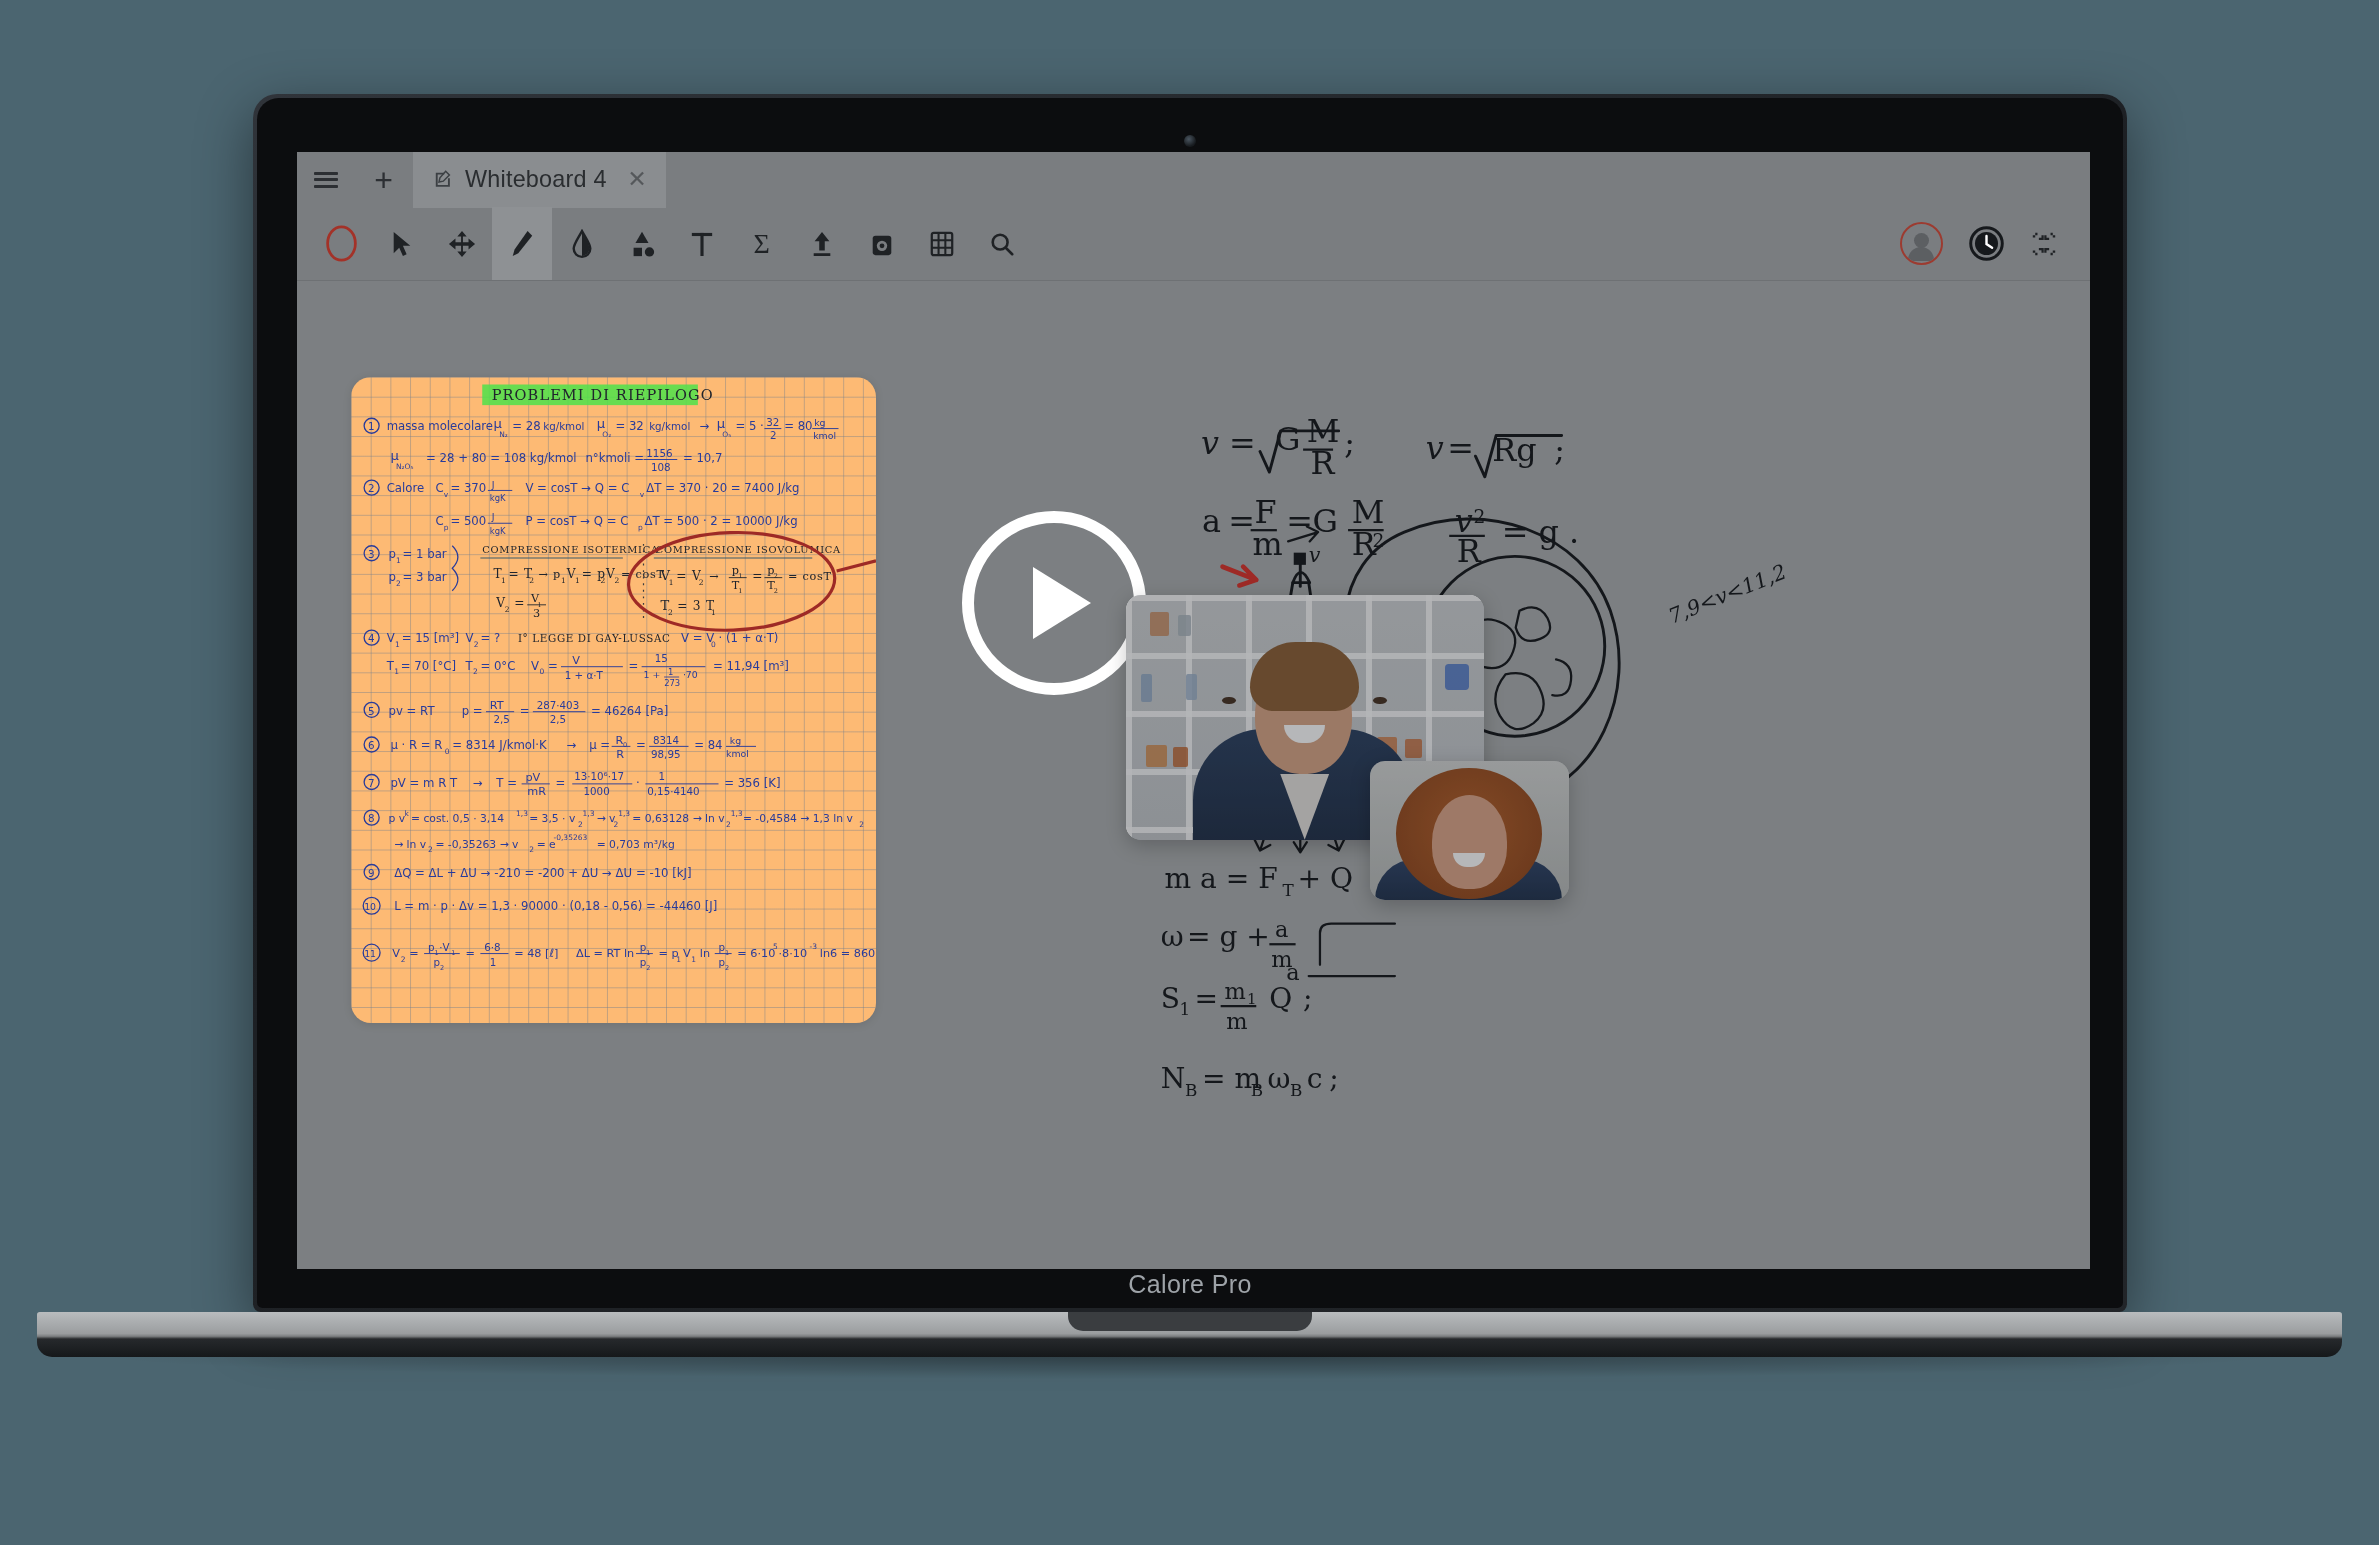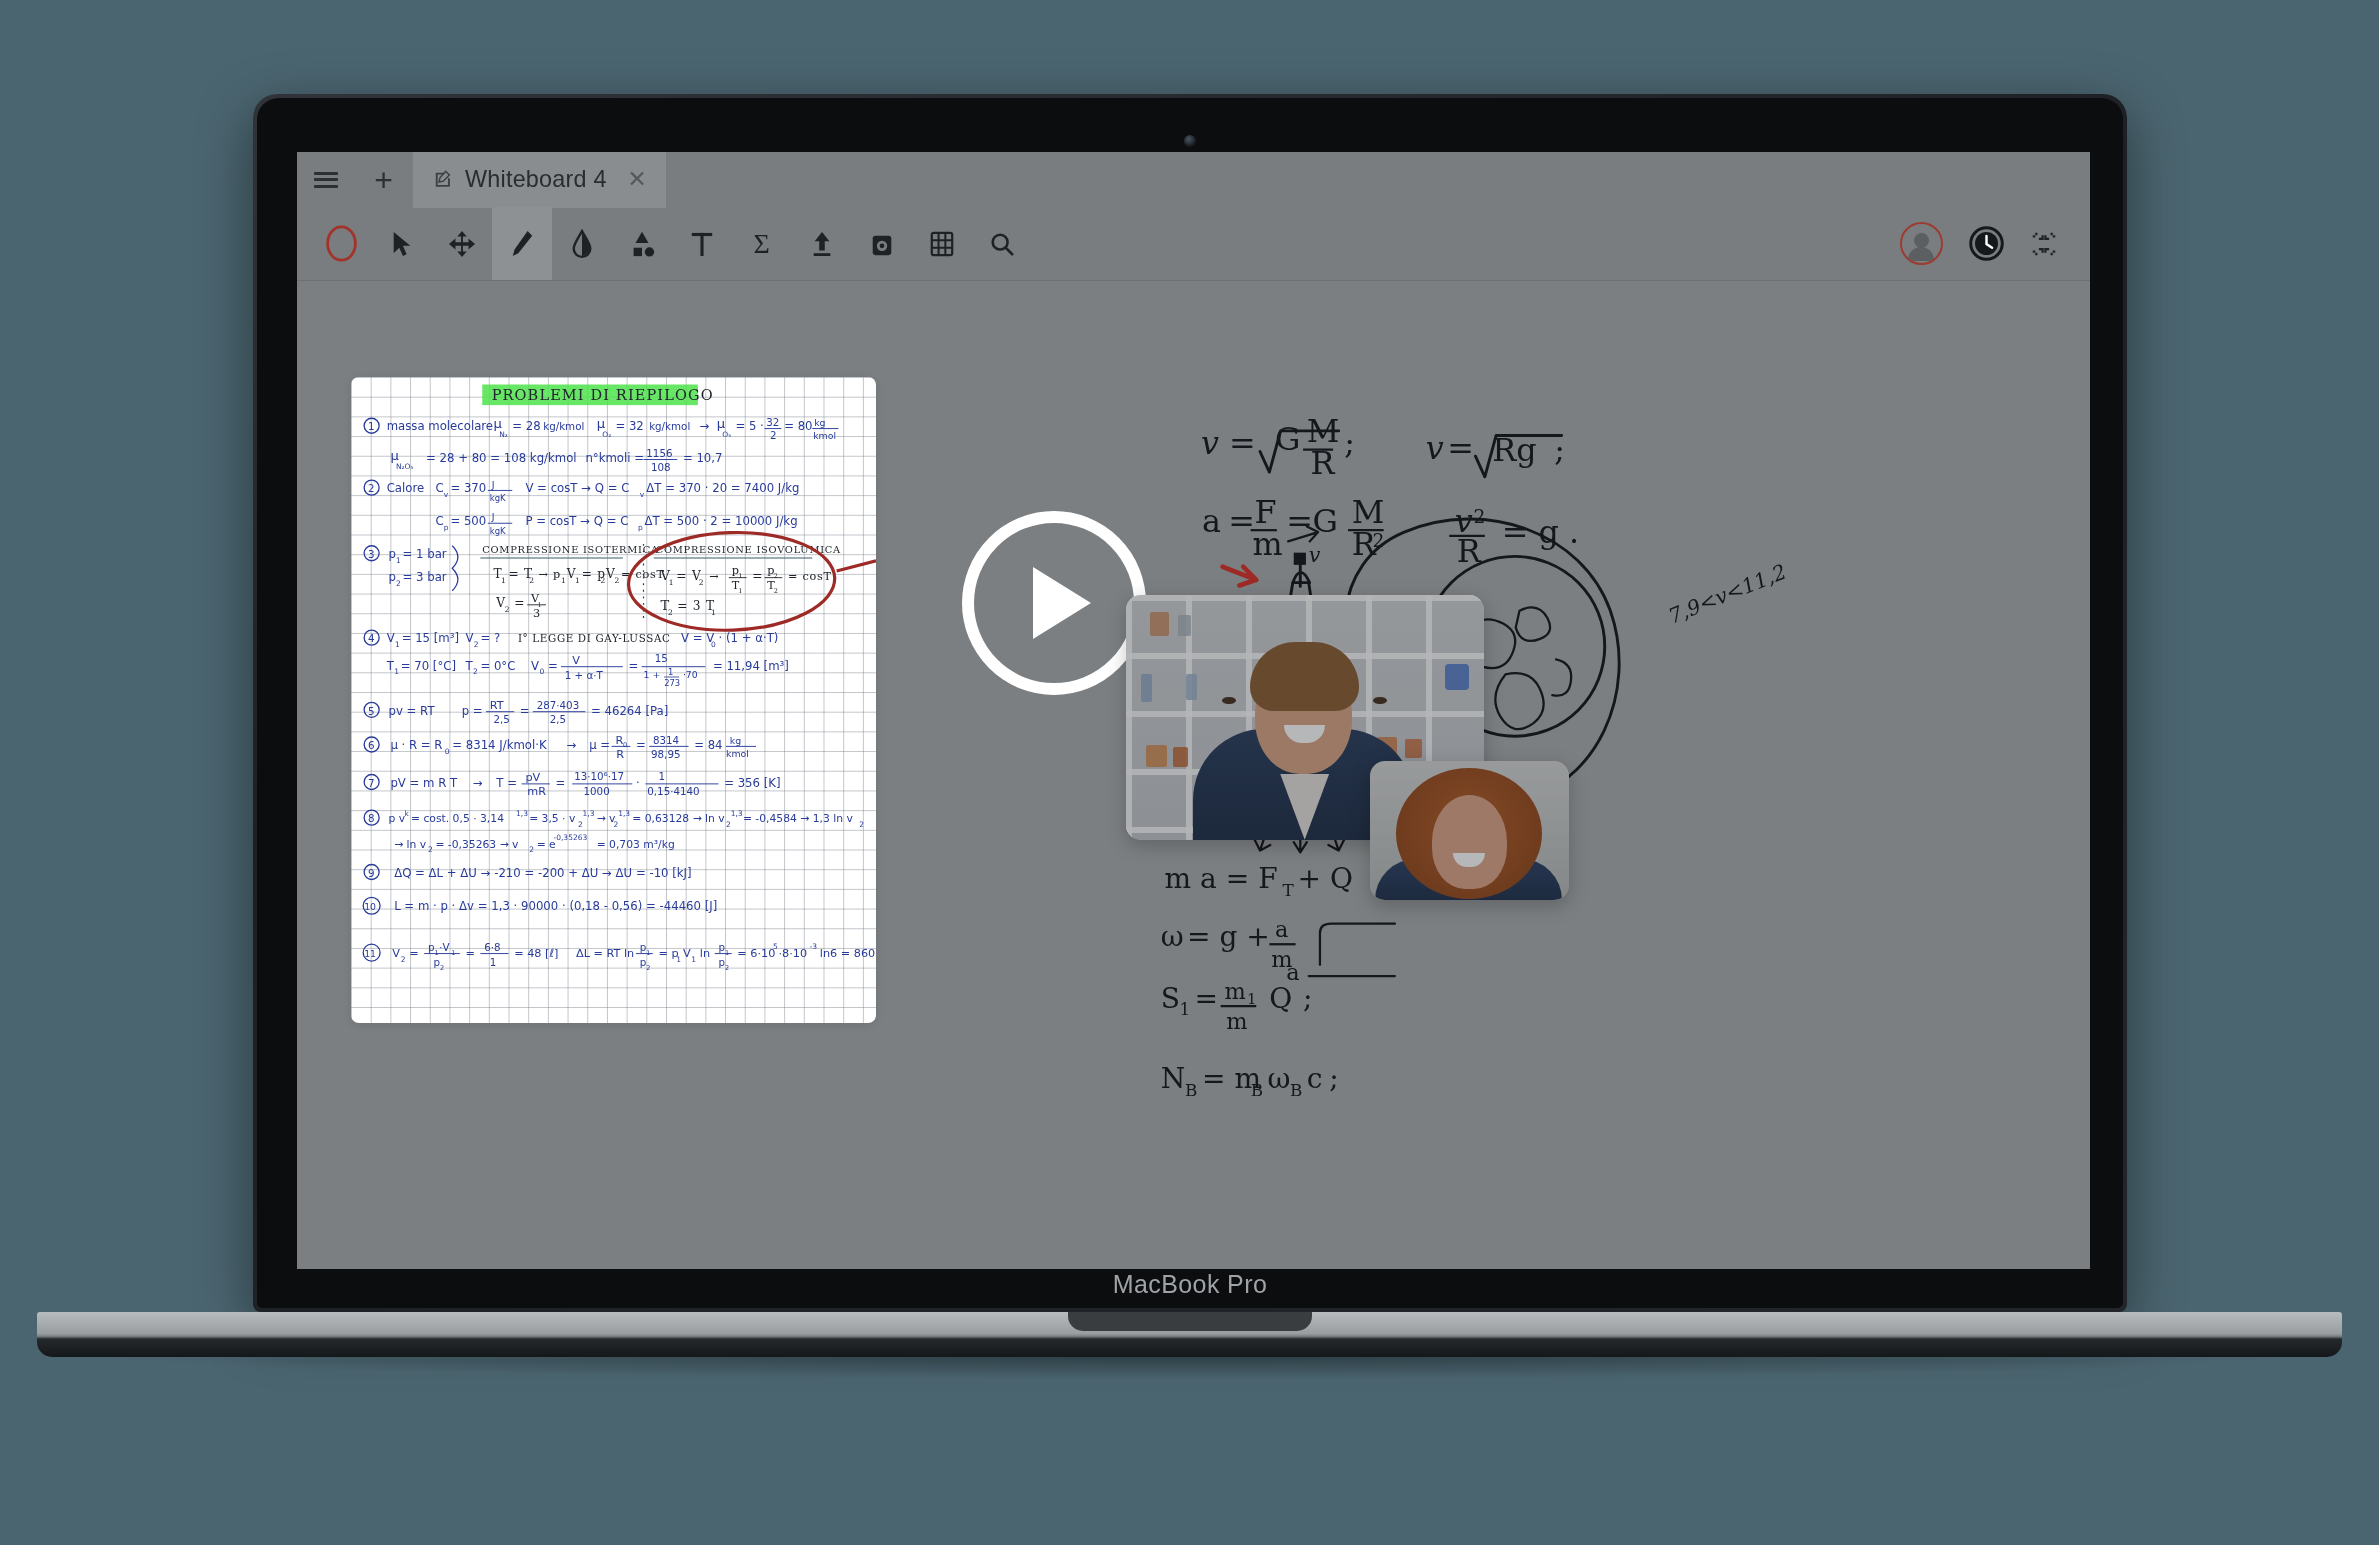--- a/index.html
+++ b/index.html
@@ -139,22 +139,22 @@
     top: 129px; left: 0; right: 0; bottom: 0;
     background: #7c7f82;
     overflow: hidden;
   }
 
   
   #notes-panel {
     position: absolute;
     left: 54px; top: 96px;
     width: 525px; height: 646px;
-    background: #ffffff;
-    border-radius: 8px;
+    background: #fdba74;
+    border-radius: 20px;
     overflow: hidden;
     box-shadow: 0 1.9px 8.4px rgba(0,0,0,0.10);
   }
   #notes-grid {
     position: absolute; inset: 0;
     background-image:
       linear-gradient(to right, rgba(120,128,138,.45) 0.9px, transparent 0.9px),
       linear-gradient(to bottom, rgba(120,128,138,.45) 0.9px, transparent 0.9px);
     background-size: 19.7px 19.7px;
   }
@@ -916,21 +916,21 @@
               <span class="w-hair"></span>
               <span class="w-face"></span>
               <span class="w-smile"></span>
             </div>
             <div class="vtint"></div>
           </div>
 
         </div>
       </div>
 
-      <div id="lid-bottom-label">MacBook Pro</div>
+      <div id="lid-bottom-label">Calore Pro</div>
     </div>
   </div>
 </div>
 
 <div id="base-shadow"></div>
 <div id="laptop-base">
   <div id="laptop-notch"></div>
 </div>
 
 

